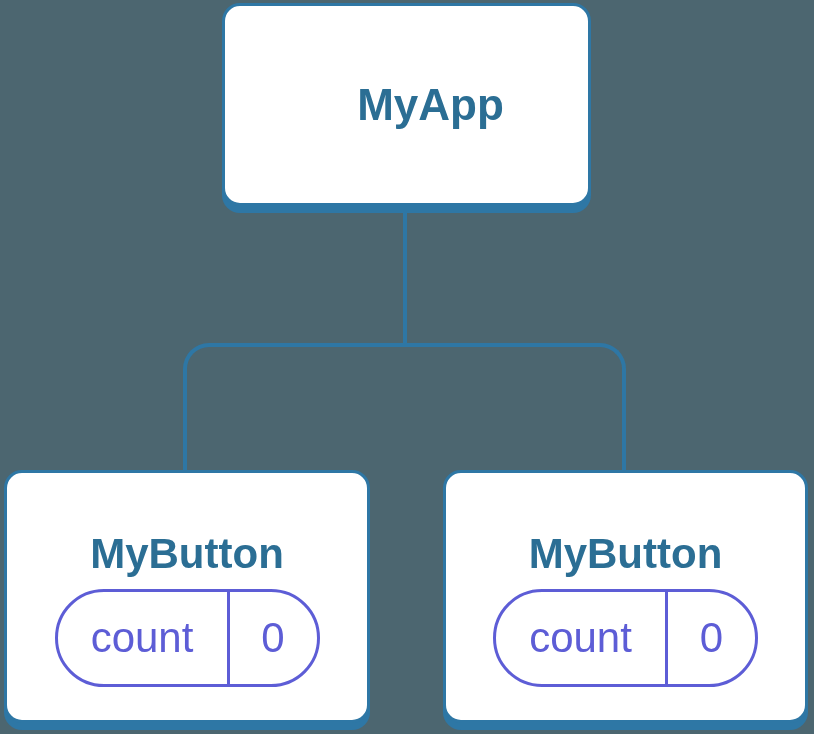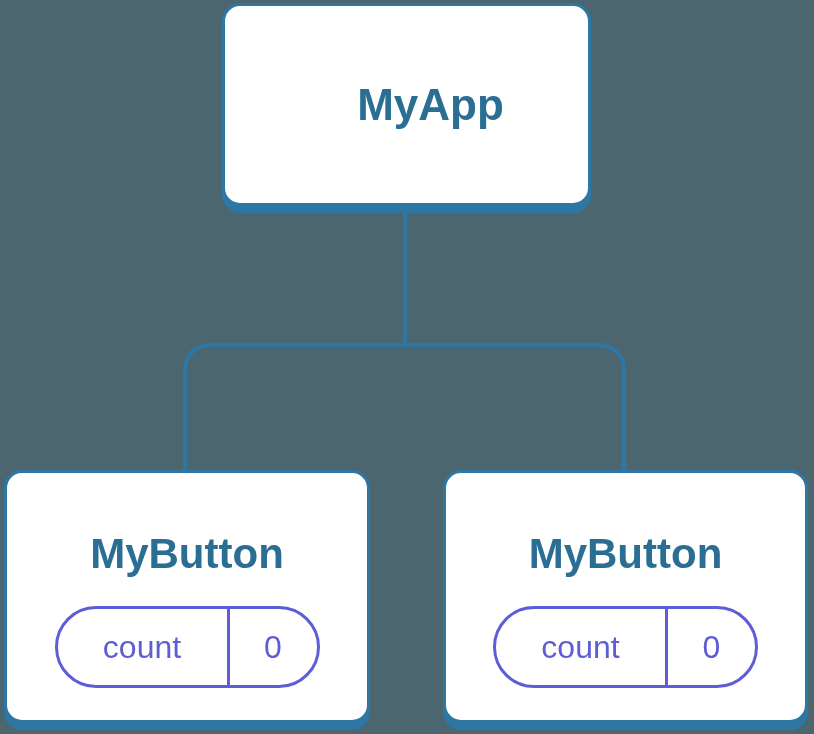--- a/index.html
+++ b/index.html
@@ -59,28 +59,28 @@
   .child-title {
     margin-top: 56px;
     font-size: 42px;
     font-weight: bold;
     line-height: 1.2;
     color: var(--blue-text, #2B6E94);
   }
 
   
   .pill {
-    margin-top: 27px;
-    width: 265px; height: 82px;
+    margin-top: 10px;
+    width: 265px; height: 98px;
     box-sizing: border-box;
     border: 3px solid var(--purple, #5D5DD6);
     border-radius: 51px;
     overflow: hidden;
     display: flex;
-    font-size: 32px;
+    font-size: 42px;
     color: var(--purple, #5D5DD6);
   }
   .pill-key {
     width: 172px;
     box-sizing: border-box;
     border-right: 3px solid var(--purple, #5D5DD6);
     display: flex; align-items: center; justify-content: center;
   }
   .pill-value {
     flex: 1;

